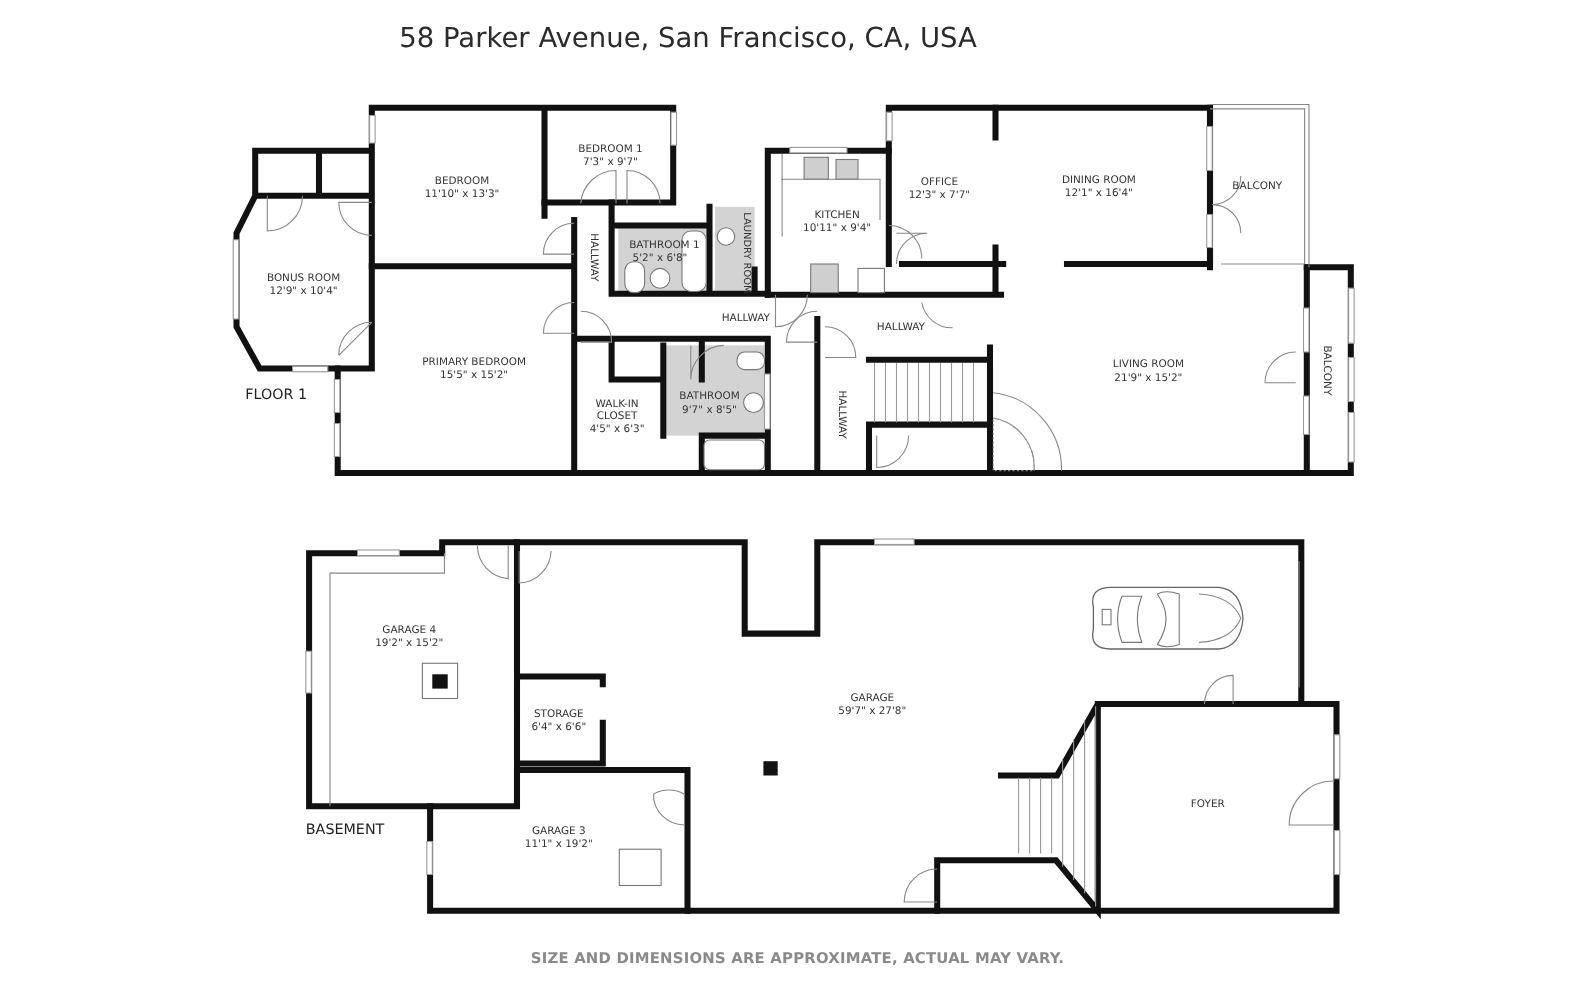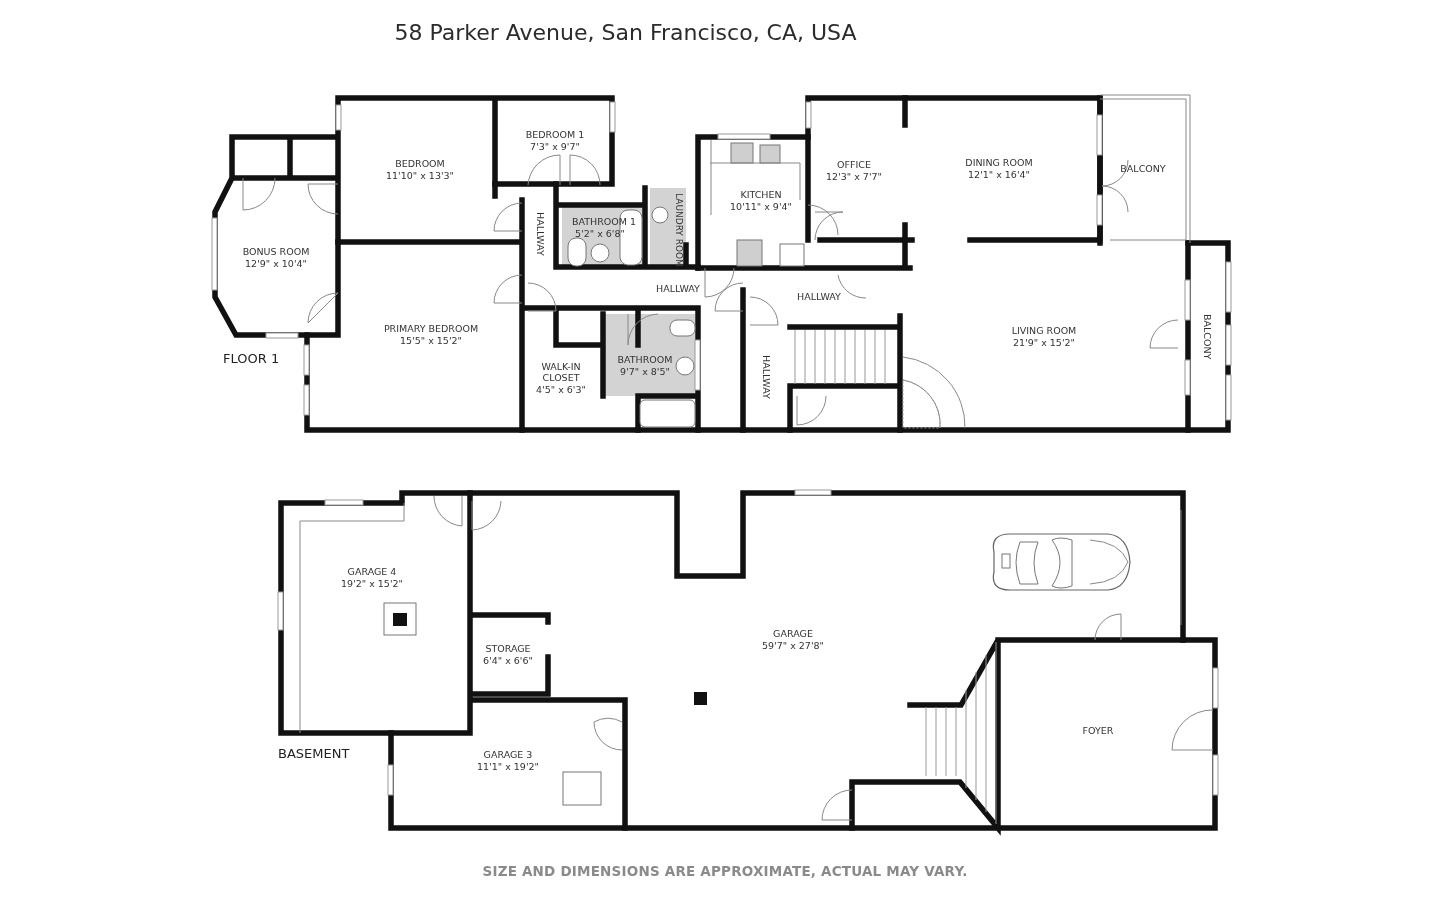--- a/index.html
+++ b/index.html
@@ -1,19 +1,19 @@
 <!DOCTYPE html>
 <html><head>
 <meta charset="utf-8">
 <style>
   html, body { margin: 0; padding: 0; background: #ffffff; }
   body { width: 1440px; height: 900px; position: relative; overflow: hidden;
          font-family: "DejaVu Sans", "Liberation Sans", sans-serif; color: #333; }
   .title { position: absolute; top: 20px; left: 0; width: 1251px; text-align: center;
-           font-size: 22px; color: #2b2b2b; font-family: "DejaVu Sans", sans-serif; }
+           font-size: 25px; color: #2b2b2b; font-family: "DejaVu Sans", sans-serif; }
   .footer { position: absolute; top: 863px; left: 0; width: 1450px; text-align: center;
             font-size: 13.5px; font-weight: bold; color: #8a8a8a; letter-spacing: 0.2px;
             font-family: "DejaVu Sans", sans-serif; }
   svg.plan { position: absolute; left: 0; top: 0; }
   .wall { fill: none; stroke: #111; stroke-width: 5.5; stroke-linecap: square; stroke-linejoin: miter; }
   .thin { fill: none; stroke: #888; stroke-width: 1; }
   .win { fill: #fff; stroke: #999; stroke-width: 1; }
   .wet { fill: #d3d3d3; stroke: none; }
   .fix { fill: #fff; stroke: #777; stroke-width: 1; }
   .fixg { fill: #cfcfcf; stroke: #777; stroke-width: 1; }

